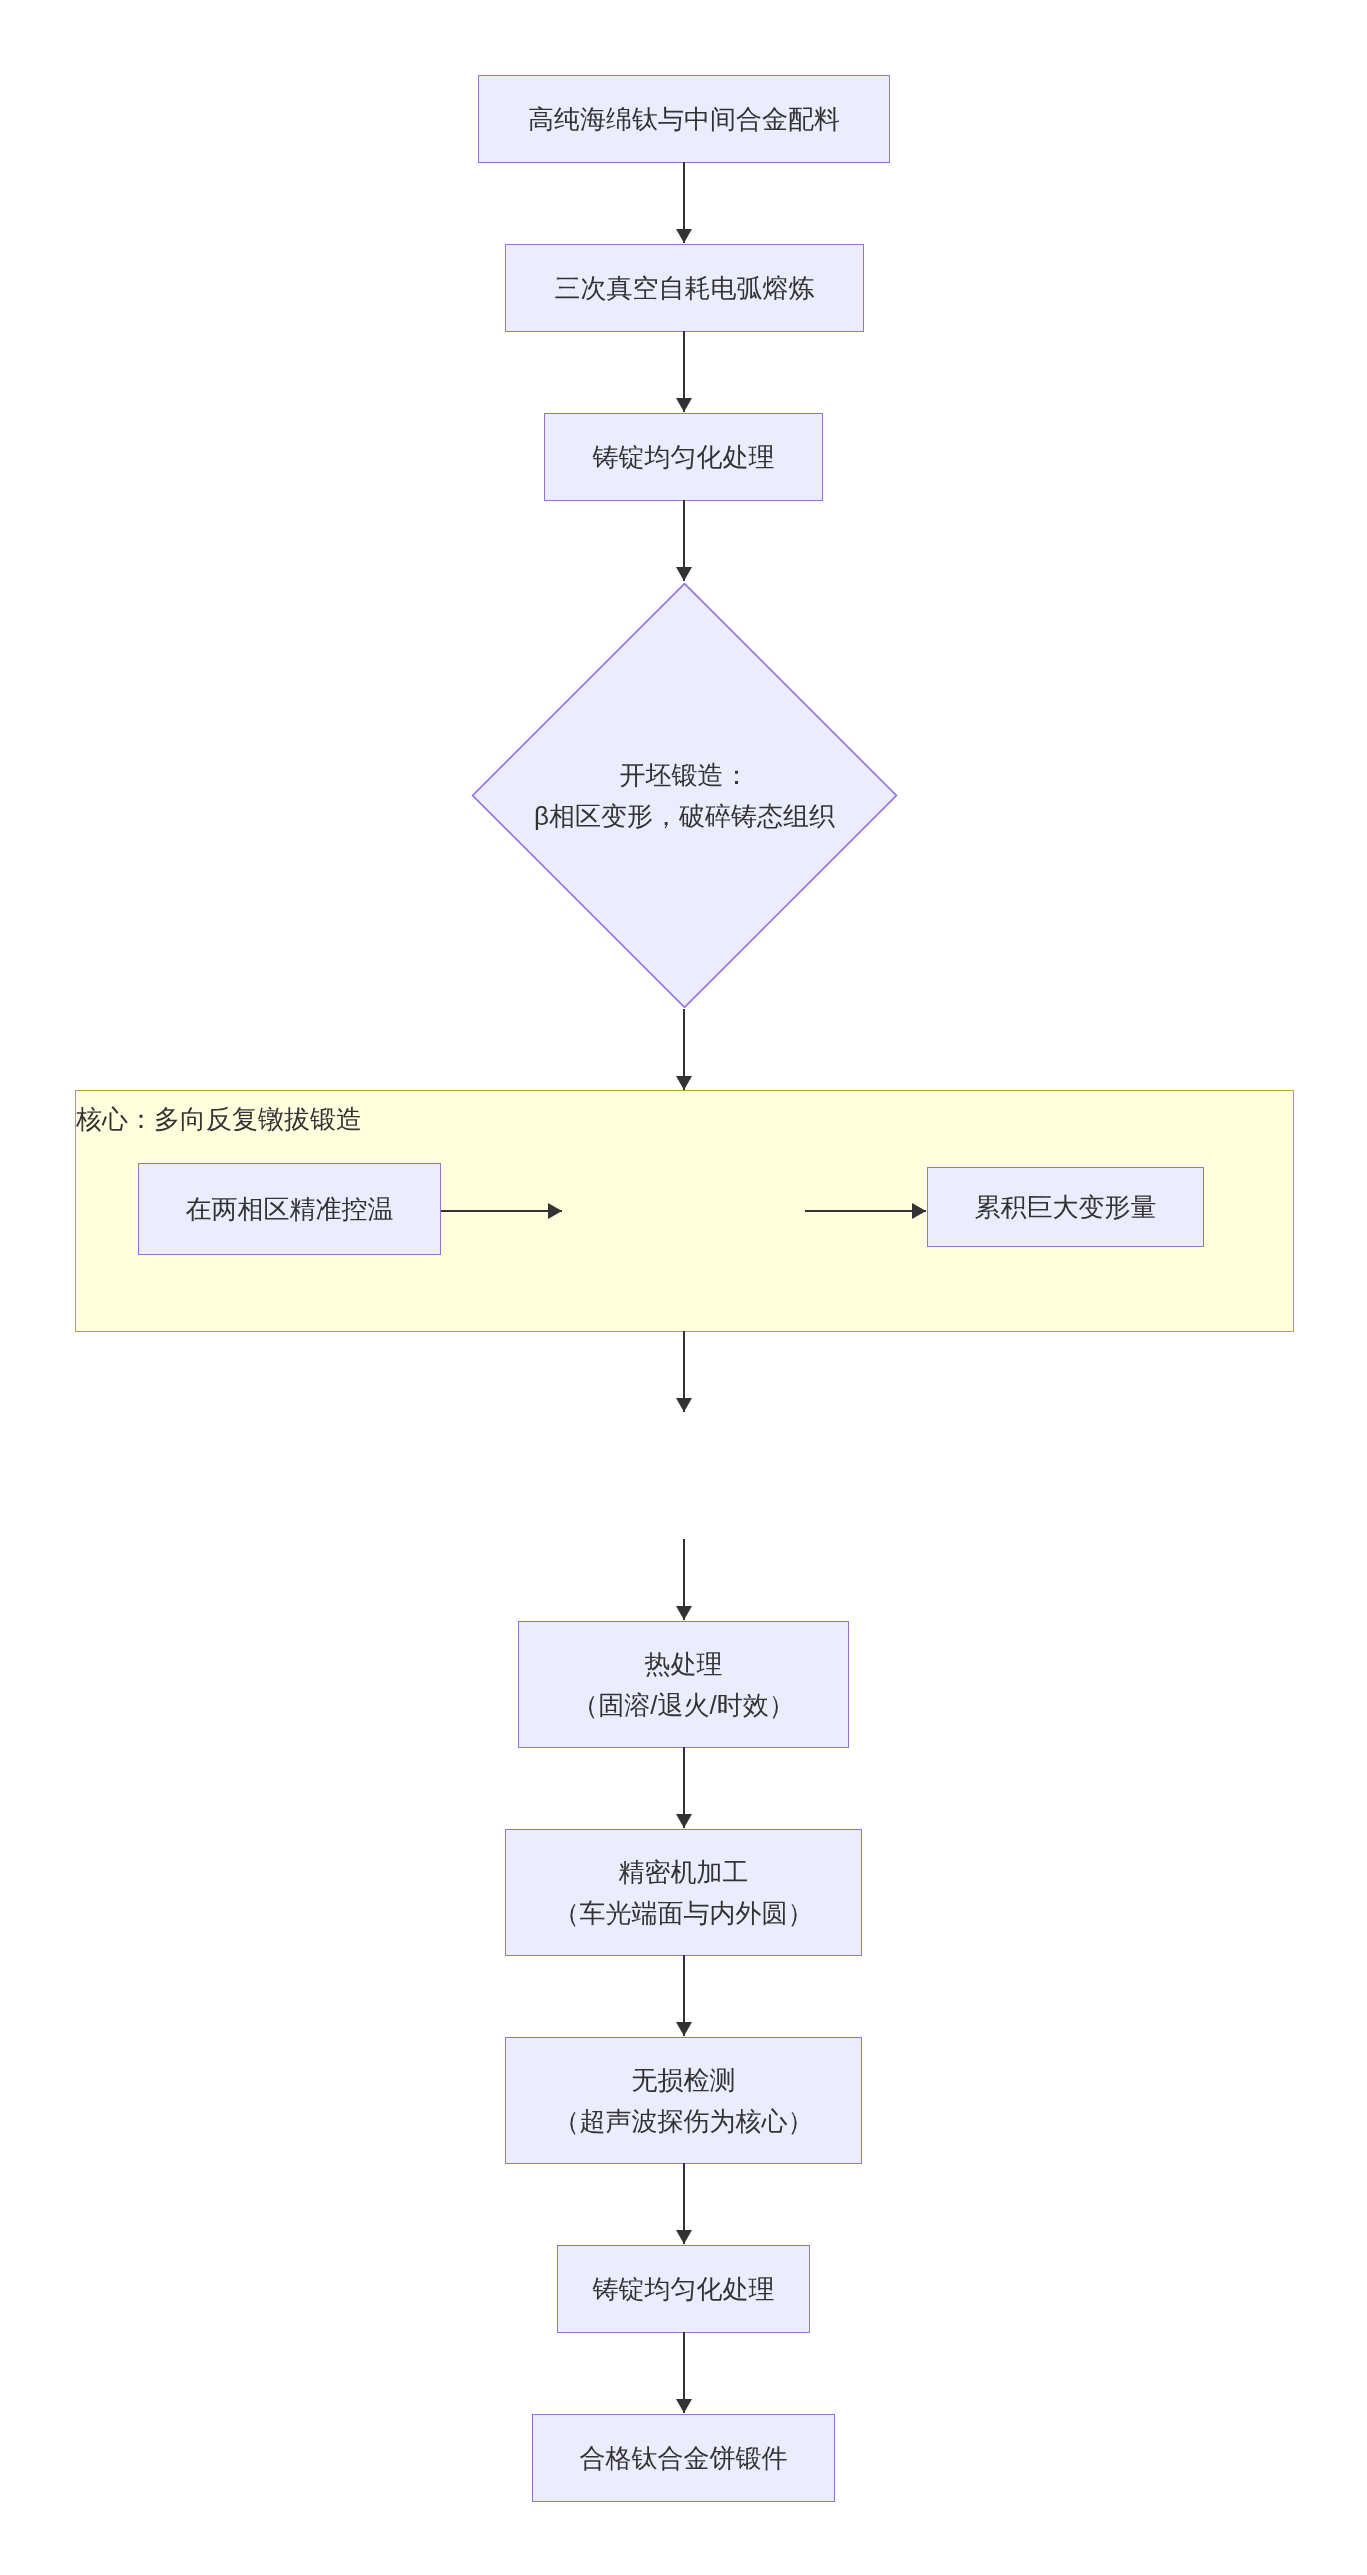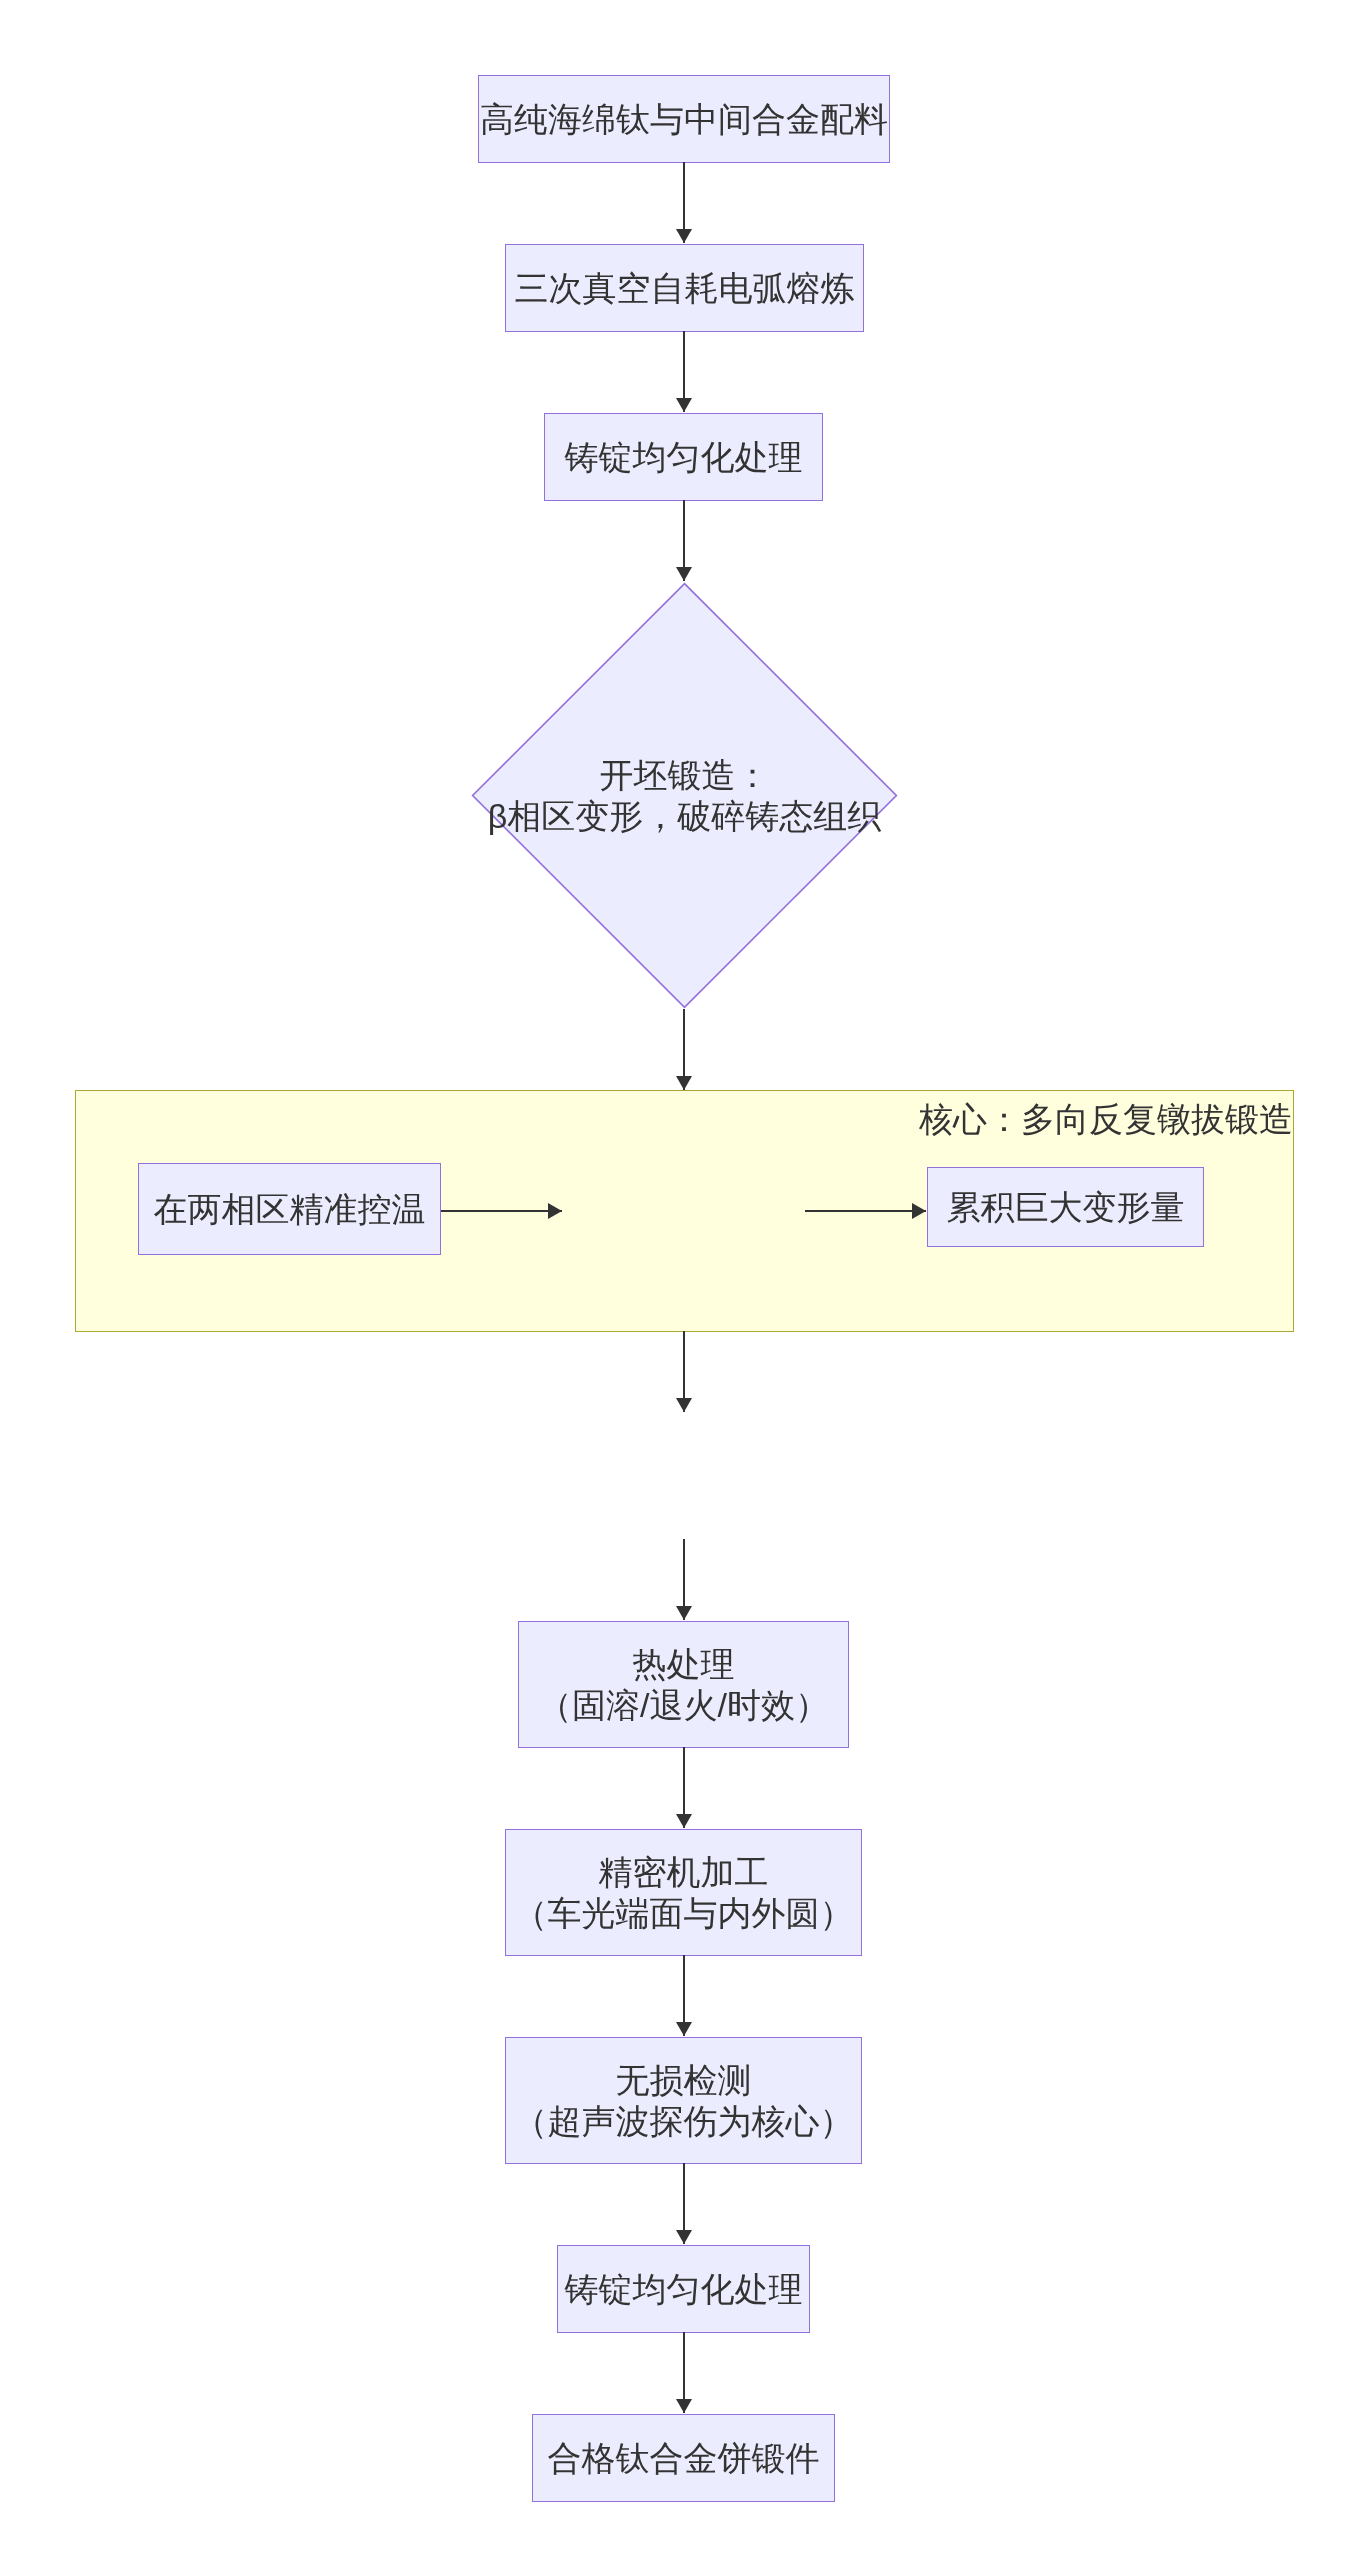--- a/index.html
+++ b/index.html
@@ -24,38 +24,37 @@
   }
   .node {
     position: absolute;
     background: var(--node-fill);
     border: 1.6px solid var(--node-border);
     display: flex;
     align-items: center;
     justify-content: center;
   }
   .node-label, .diamond-label, .cluster-title {
-    font-size: 34px;
+    font-size: 26px;
     line-height: 41px;
     color: var(--text-color);
     text-align: center;
     white-space: pre-line;
   }
   .cluster {
     position: absolute;
     background: var(--cluster-fill);
     border: 1.6px solid var(--cluster-border);
   }
   .cluster-title {
     position: absolute;
     left: 0;
     top: 7.6px;
     width: 100%;
-    text-align: right;
-    padding-left: 8px;
+    text-align: left;
   }
   .diamond-wrap { position: absolute; }
   .diamond-wrap svg { display: block; }
   .diamond-label {
     position: absolute;
     left: 0; top: 0;
     width: 100%; height: 100%;
     display: flex;
     align-items: center;
     justify-content: center;

